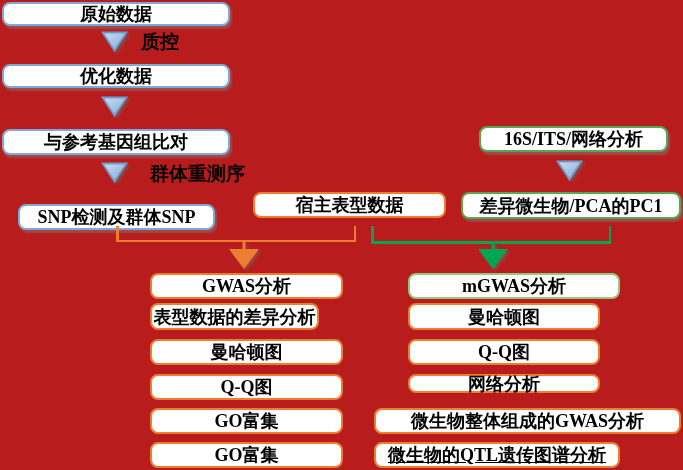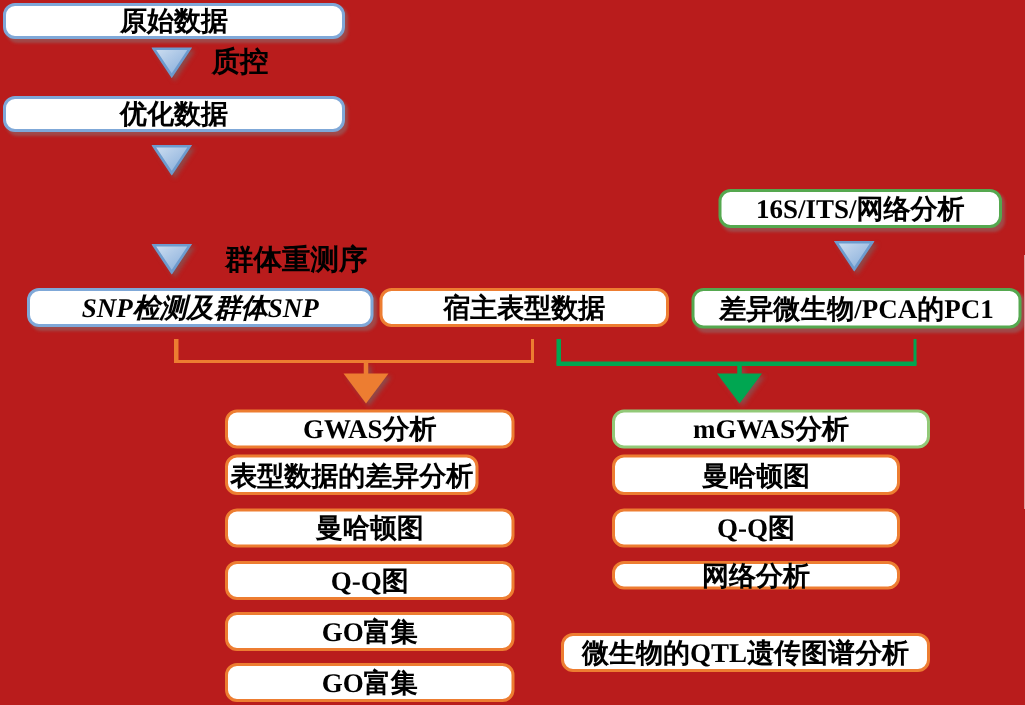--- a/index.html
+++ b/index.html
@@ -74,29 +74,30 @@
   <div class="lbl" style="left:141px; top:32px;">质控</div>
 
   <div class="bx blue" style="left:2px; top:64px; width:228px; height:24px;">优化数据</div>
 
   <div class="arr shadowed" style="left:101px; top:96px;">
     <svg width="27" height="21" viewBox="0 0 27 21">
       <polygon points="1.5,1.5 25.5,1.5 13.5,19.5" fill="url(#blueGrad)" stroke="#6d9bce" stroke-width="1.8"></polygon>
     </svg>
   </div>
 
+  <div class="bx blue" style="left:2px; top:129px; width:228px; height:26px;">与参考基因组比对</div>
 
   <div class="arr shadowed" style="left:101px; top:162px;">
     <svg width="27" height="21" viewBox="0 0 27 21">
       <polygon points="1.5,1.5 25.5,1.5 13.5,19.5" fill="url(#blueGrad)" stroke="#6d9bce" stroke-width="1.8"></polygon>
     </svg>
   </div>
   <div class="lbl" style="left:150px; top:164px;">群体重测序</div>
 
-  <div class="bx blue" style="left:18px; top:192px; width:231px; height:26px;font-style:italic;">SNP检测及群体SNP</div>
+  <div class="bx blue" style="left:18px; top:204px; width:197px; height:26px;">SNP检测及群体SNP</div>
 
   <div class="bx orange" style="left:253px; top:192px; width:193px; height:26px;">宿主表型数据</div>
 
   <div class="bx green" style="left:479px; top:126px; width:189px; height:26px;">16S/ITS/网络分析</div>
 
   <div class="arr shadowed" style="left:556px; top:160px;">
     <svg width="27" height="21" viewBox="0 0 27 21">
       <polygon points="1.5,1.5 25.5,1.5 13.5,19.5" fill="url(#blueGrad)" stroke="#6d9bce" stroke-width="1.8"></polygon>
     </svg>
   </div>
@@ -127,15 +128,16 @@
   <div class="bx orange" style="left:150px; top:303px; width:169px; height:27px;">表型数据的差异分析</div>
   <div class="bx orange" style="left:150px; top:339px; width:193px; height:26px;">曼哈顿图</div>
   <div class="bx orange" style="left:150px; top:374px; width:193px; height:26px;">Q-Q图</div>
   <div class="bx orange" style="left:150px; top:408px; width:193px; height:26px;">GO富集</div>
   <div class="bx orange" style="left:150px; top:442px; width:193px; height:26px;">GO富集</div>
 
   <div class="bx lightgreen" style="left:408px; top:273px; width:212px; height:26px;">mGWAS分析</div>
   <div class="bx orange" style="left:408px; top:303px; width:192px; height:27px;">曼哈顿图</div>
   <div class="bx orange" style="left:408px; top:339px; width:192px; height:26px;">Q-Q图</div>
   <div class="bx orange" style="left:408px; top:374px; width:192px; height:19px;">网络分析</div>
-  <div class="bx orange" style="left:374px; top:422px; width:246px; height:26px;">微生物的QTL遗传图谱分析</div>
+  <div class="bx orange" style="left:374px; top:408px; width:307px; height:26px;">微生物整体组成的GWAS分析</div>
+  <div class="bx orange" style="left:374px; top:442px; width:246px; height:26px;text-decoration:underline;">微生物的QTL遗传图谱分析</div>
 
 </div>
 
 </body></html>

